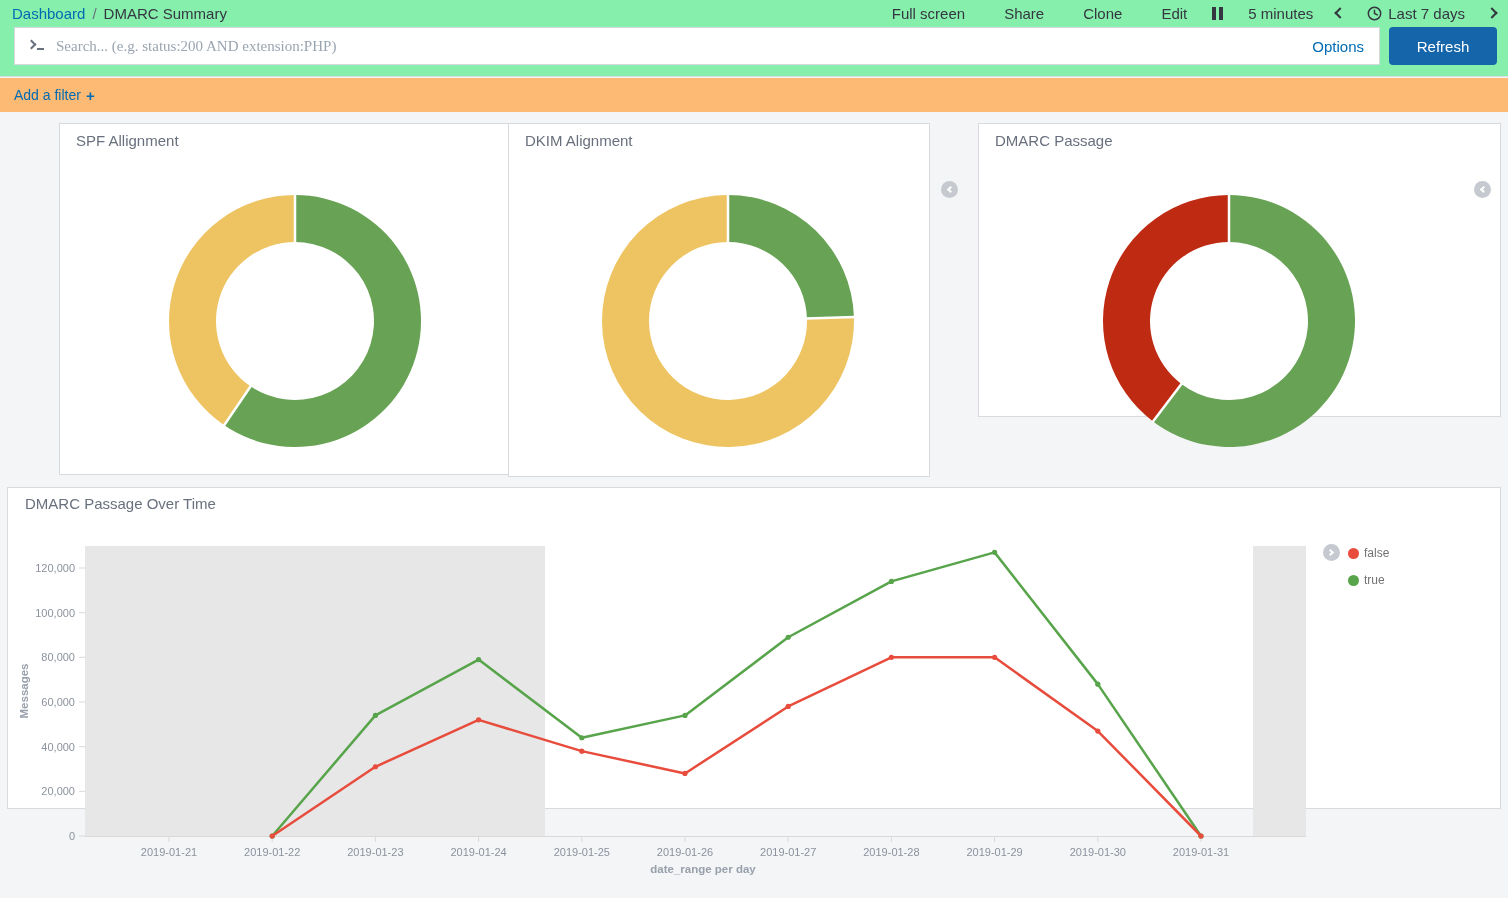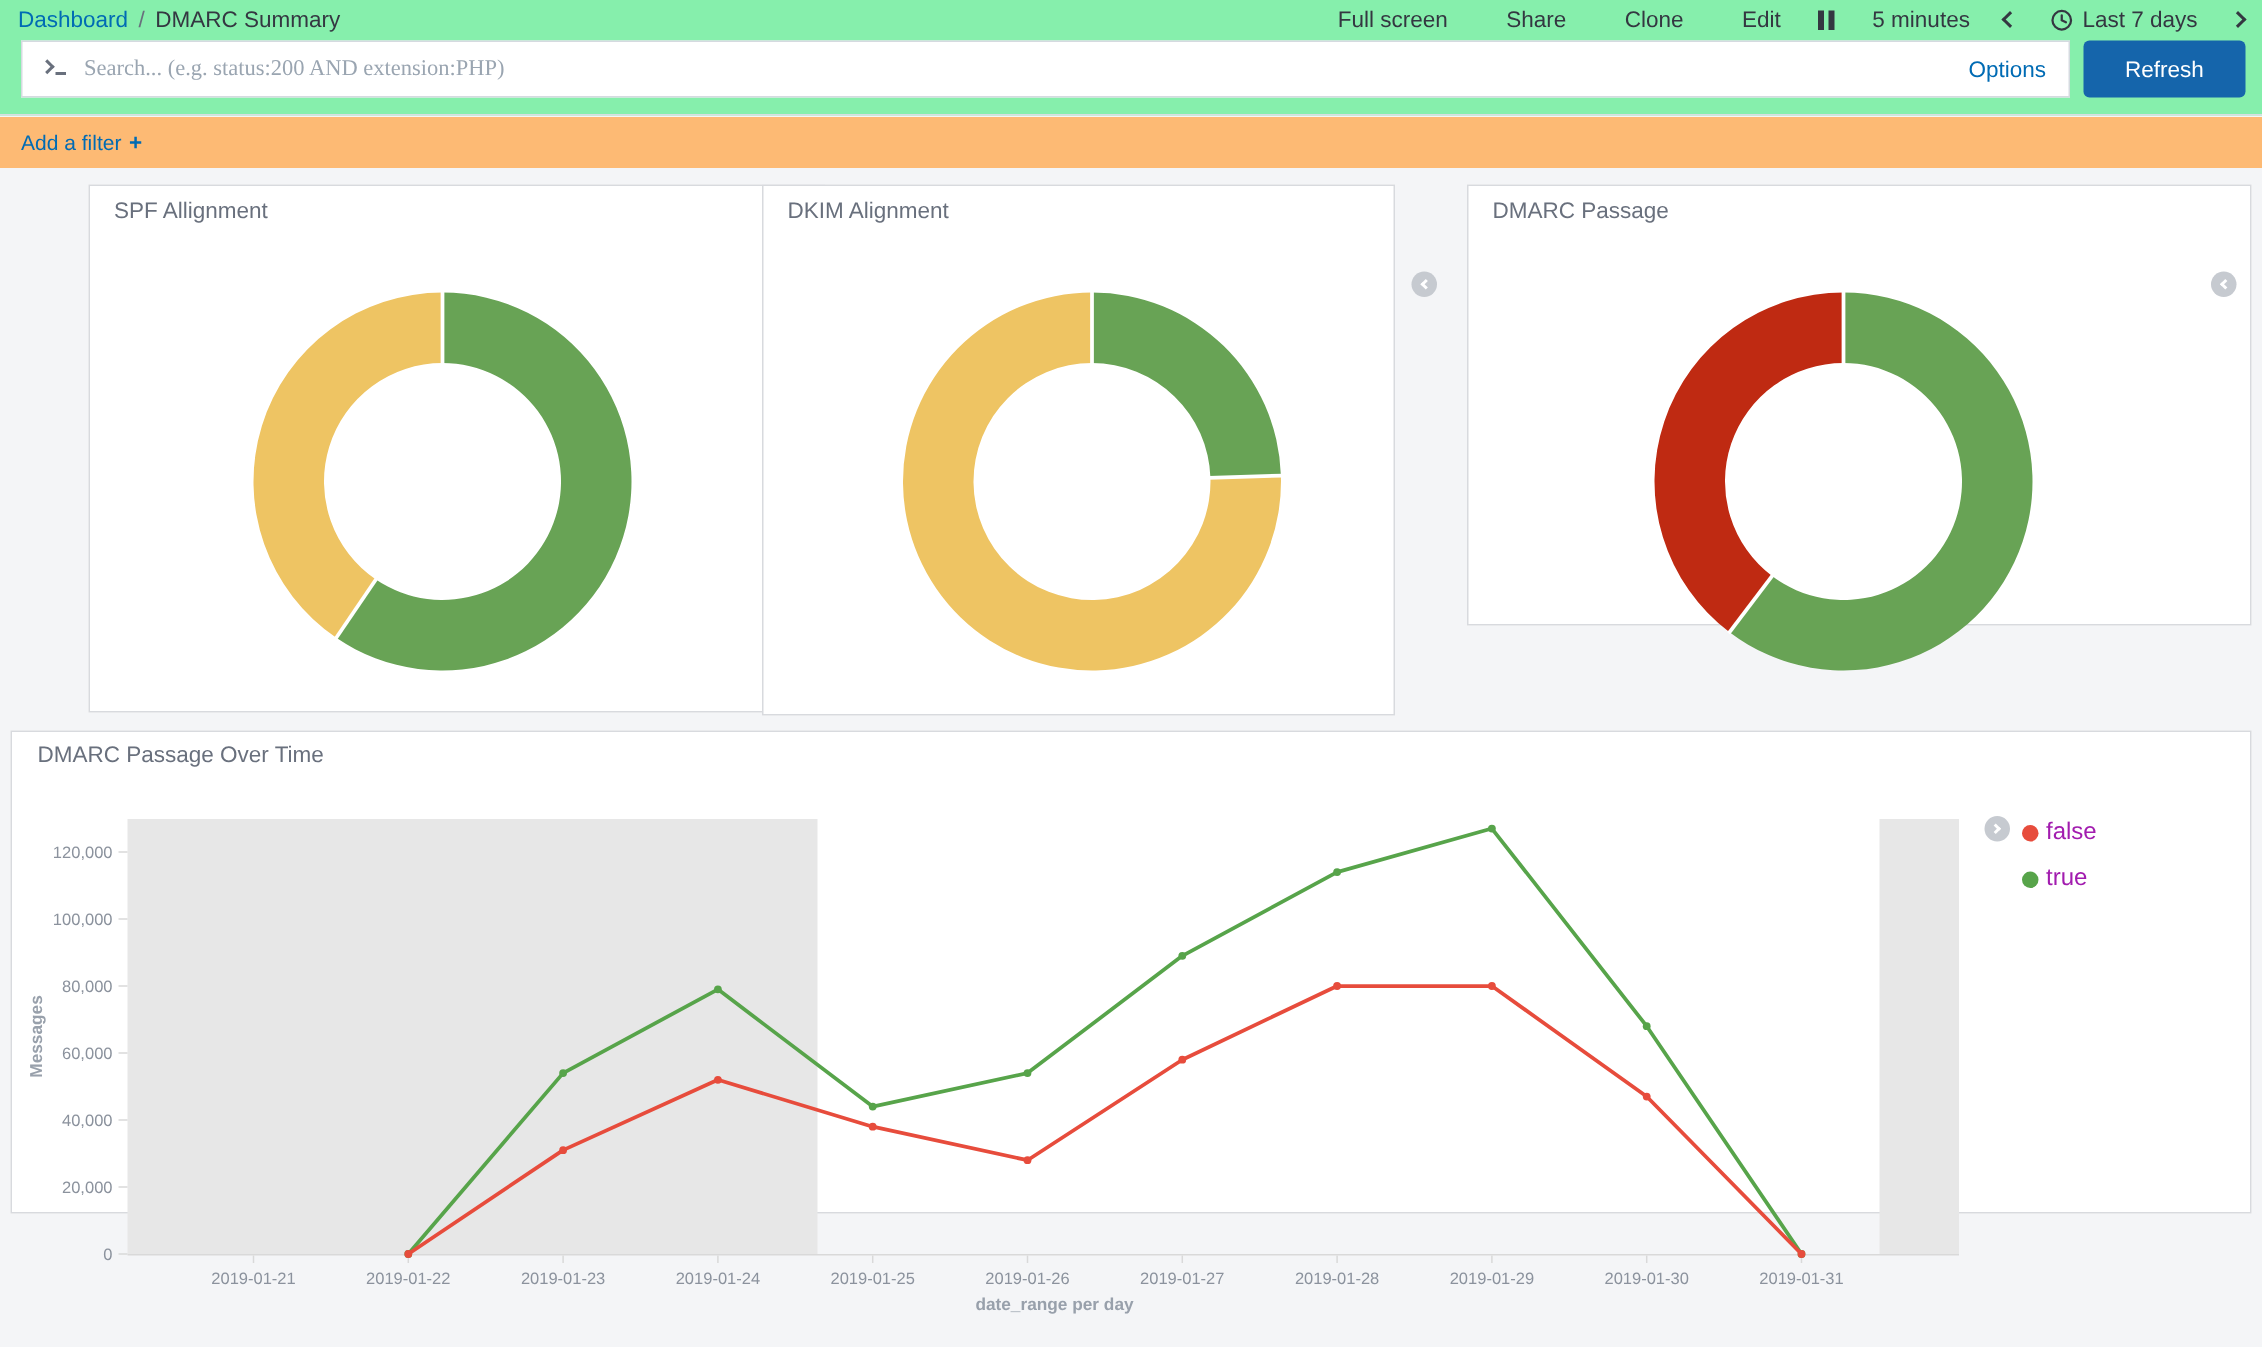--- a/index.html
+++ b/index.html
@@ -48,21 +48,21 @@
   .legend-toggle .c.l{transform:rotate(45deg);margin-left:2px;}
   .legend-toggle .c.r{transform:rotate(225deg);margin-right:2px;}
   .donut{position:absolute;width:256px;height:256px;}
 
   
   .tick{font-family:"Liberation Sans",sans-serif;font-size:11px;fill:#8b929d;}
   .axis-title{font-family:"Liberation Sans",sans-serif;font-size:11.5px;font-weight:bold;fill:#98a0ab;}
   .chart-legend{position:absolute;}
   .legend-item{display:flex;align-items:center;gap:5px;margin-bottom:13px;cursor:pointer;}
   .legend-dot{width:11px;height:11px;border-radius:50%;}
-  .legend-label{font-size:16px;color:#a21caf;}
+  .legend-label{font-size:12px;color:#737373;}
 </style>
 </head>
 <body>
 
 <div id="app">
 
   <div class="topchrome">
     <div class="navbar">
       <div class="crumbs">
         <span class="crumb-link">Dashboard</span>

